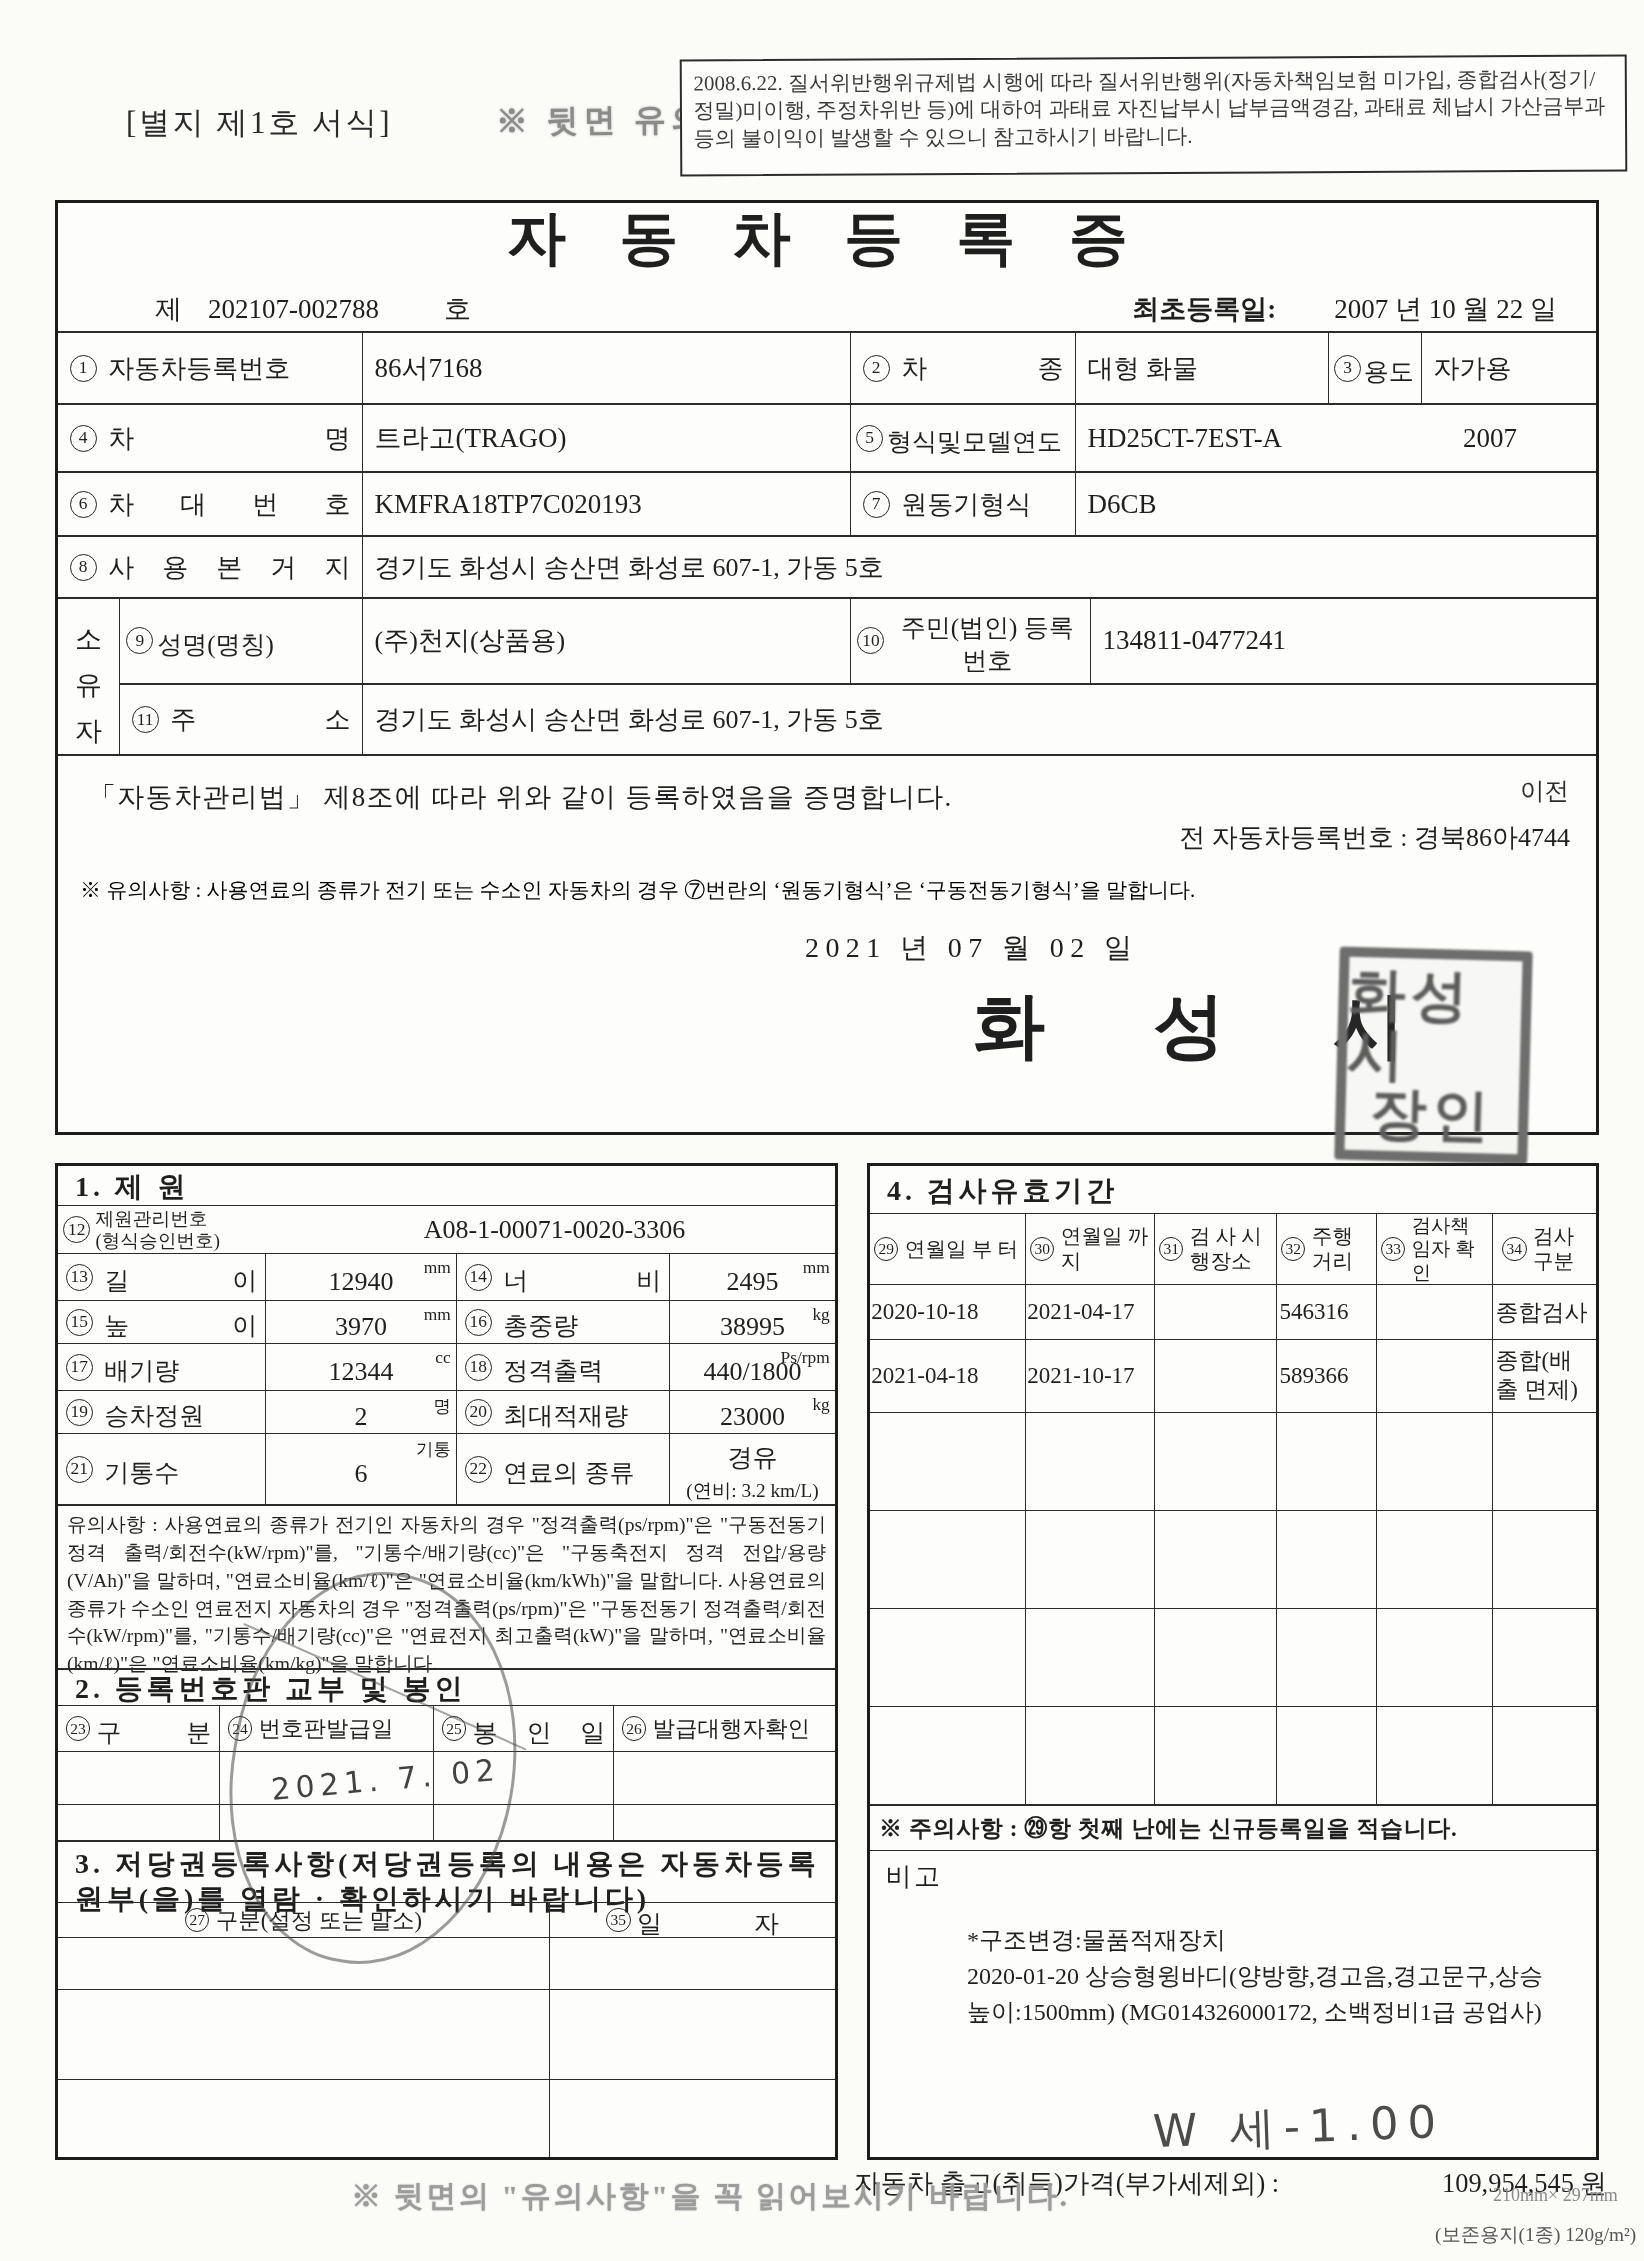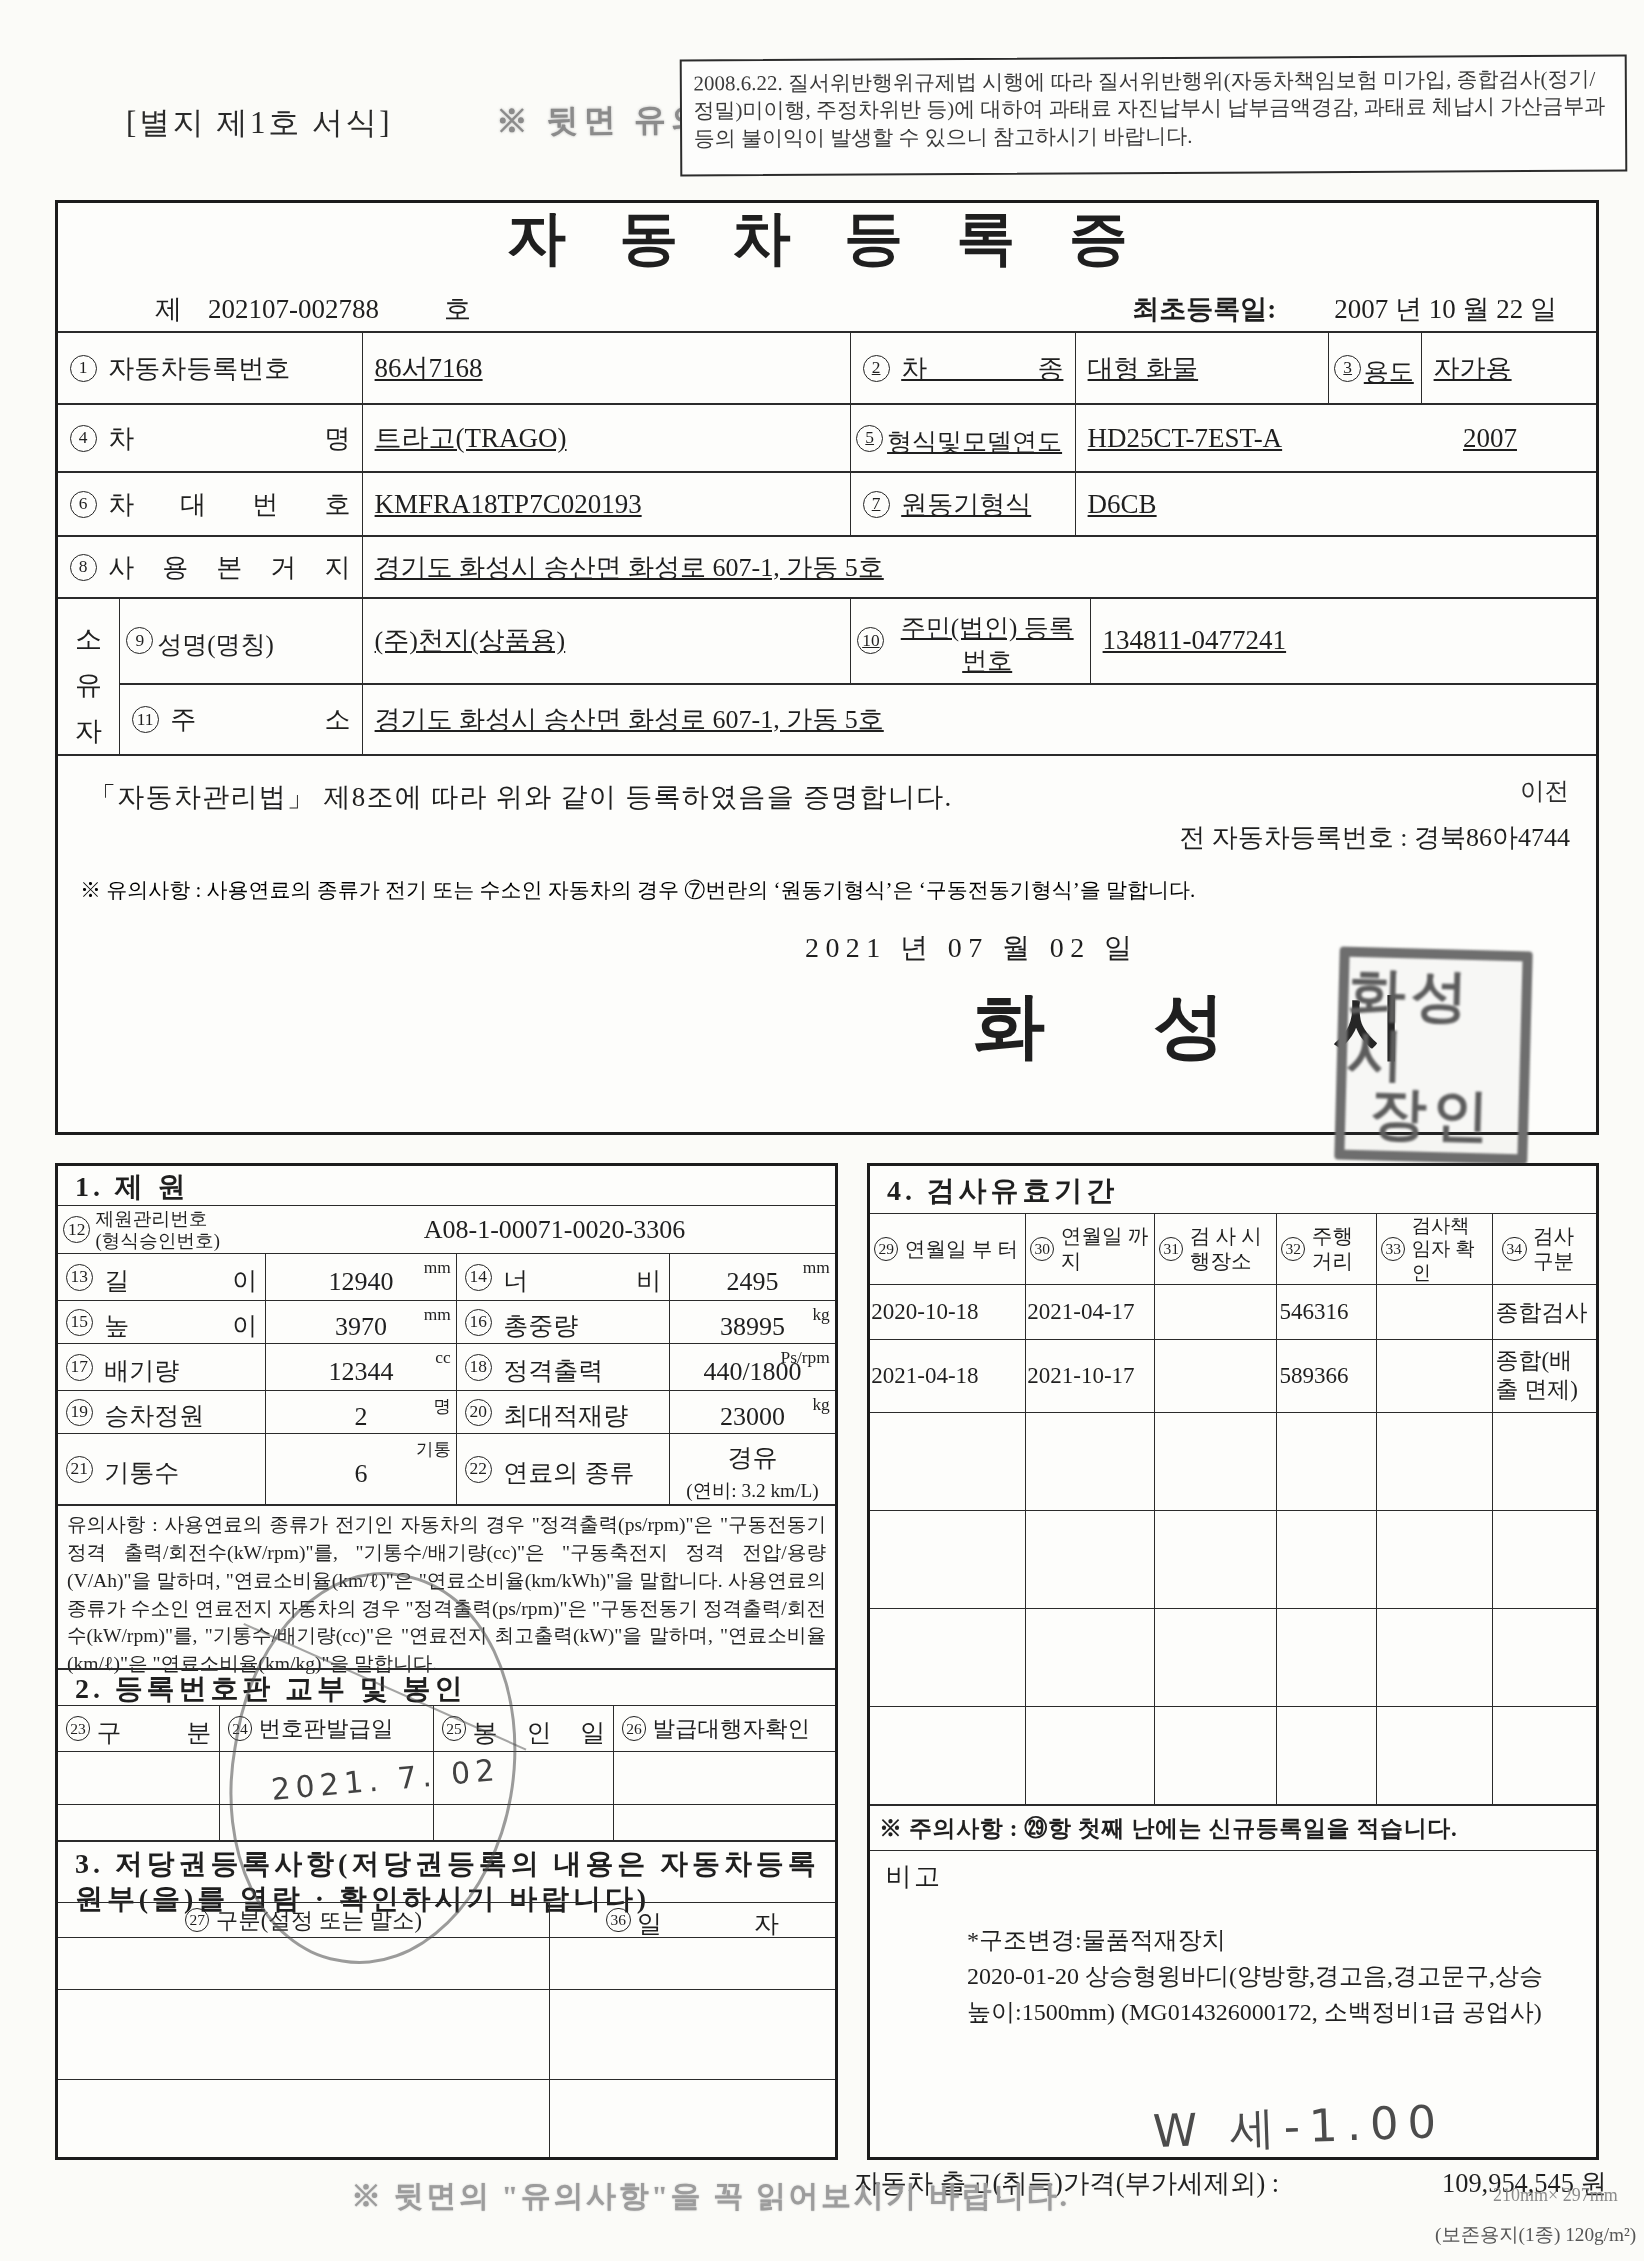--- a/index.html
+++ b/index.html
@@ -34,21 +34,21 @@
   }
   .cert-title {
     height:76px; display:flex; align-items:flex-end; justify-content:center;
     font-size:59px; font-weight:bold; letter-spacing:19.3px; padding-top:5.2px;
   }
   .docno-row { height:52px; display:flex; align-items:flex-end; padding:0 39px 3.9px 97px; font-size:27px; }
   .docno-left { display:flex; gap:26px; align-items:baseline; }
   .docno-right { margin-left:auto; display:flex; gap:58px; align-items:baseline; }
   .trow { display:flex; border-top:2.6px solid #2b2b2b; }
   .tcell { display:flex; align-items:center; padding:0 11.6px; }
-  .tcell + .tcell { border-left:1.9px solid #2b2b2b;text-decoration:underline; }
+  .tcell + .tcell { border-left:1.9px solid #2b2b2b; }
   .lab { display:flex; align-items:center; gap:11.6px; width:100%; }
   .cn {
     flex:0 0 auto; width:27px; height:27px; border:1.9px solid #222; border-radius:50%;
     display:inline-flex; align-items:center; justify-content:center;
     font-size:17.4px; line-height:1;
   }
   .spread { flex:1; text-align:justify; text-align-last:justify; }
   .f38 { font-size:25px;margin-top:7px; } .f40 { font-size:26px; } .f42 { font-size:27px; }
   .owner-wrap { display:flex; border-top:2.6px solid #2b2b2b; }
   .owner-strip {
@@ -421,21 +421,21 @@
     <div class="scell" style="flex:1"></div>
   </div>
 
   <div class="sec-title" style="height:62px; border-top:2.6px solid #2b2b2b; line-height:1.25; padding-top:3.9px; align-items:flex-start">3. 저당권등록사항(저당권등록의 내용은 자동차등록 원부(을)를 열람 · 확인하시기 바랍니다)</div>
   <div class="srow" style="height:35px">
     <div class="scell hdr-cell center" style="width:491px; justify-content:center">
         <span class="cn">27</span>
         <span>구분(설정 또는 말소)</span>
       </div>
     <div class="scell hdr-cell" style="flex:1; justify-content:center">
-        <span class="cn">36</span>
+        <span class="cn">35</span>
         <span class="spread f38" style="max-width:142px">일 자</span>
       </div>
   </div>
   <div class="srow" style="height:52px">
     <div class="scell" style="width:491px"></div>
       <div class="scell" style="flex:1"></div>
   </div>
   <div class="srow" style="height:90px">
     <div class="scell" style="width:491px"></div>
       <div class="scell" style="flex:1"></div>

